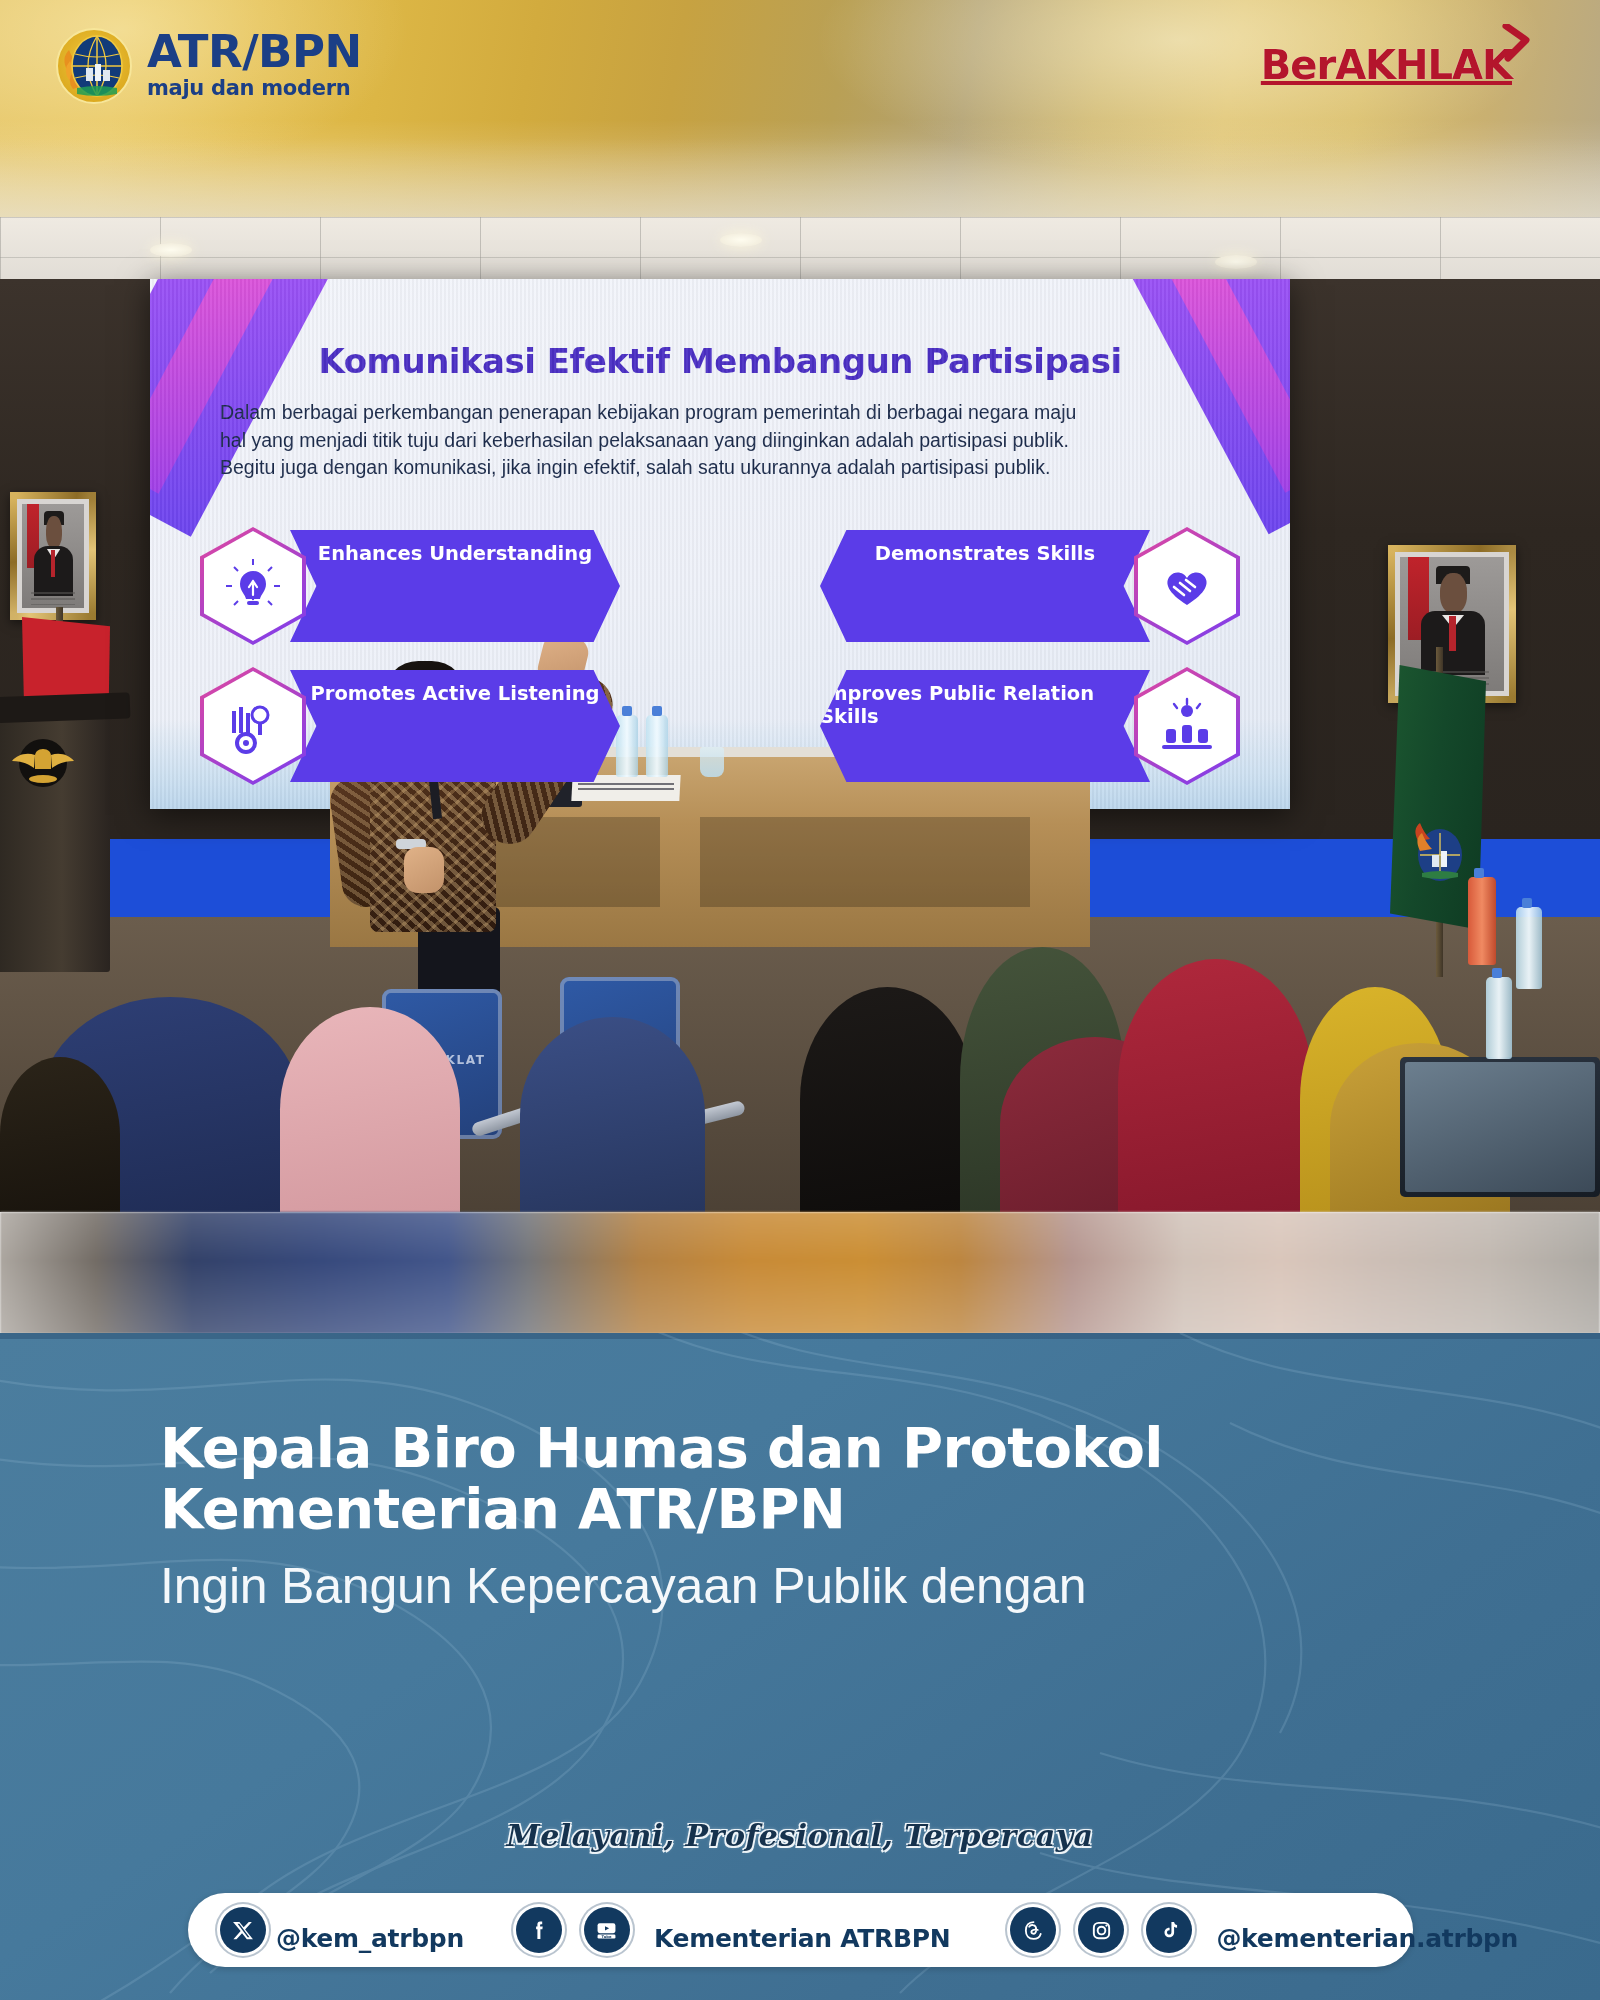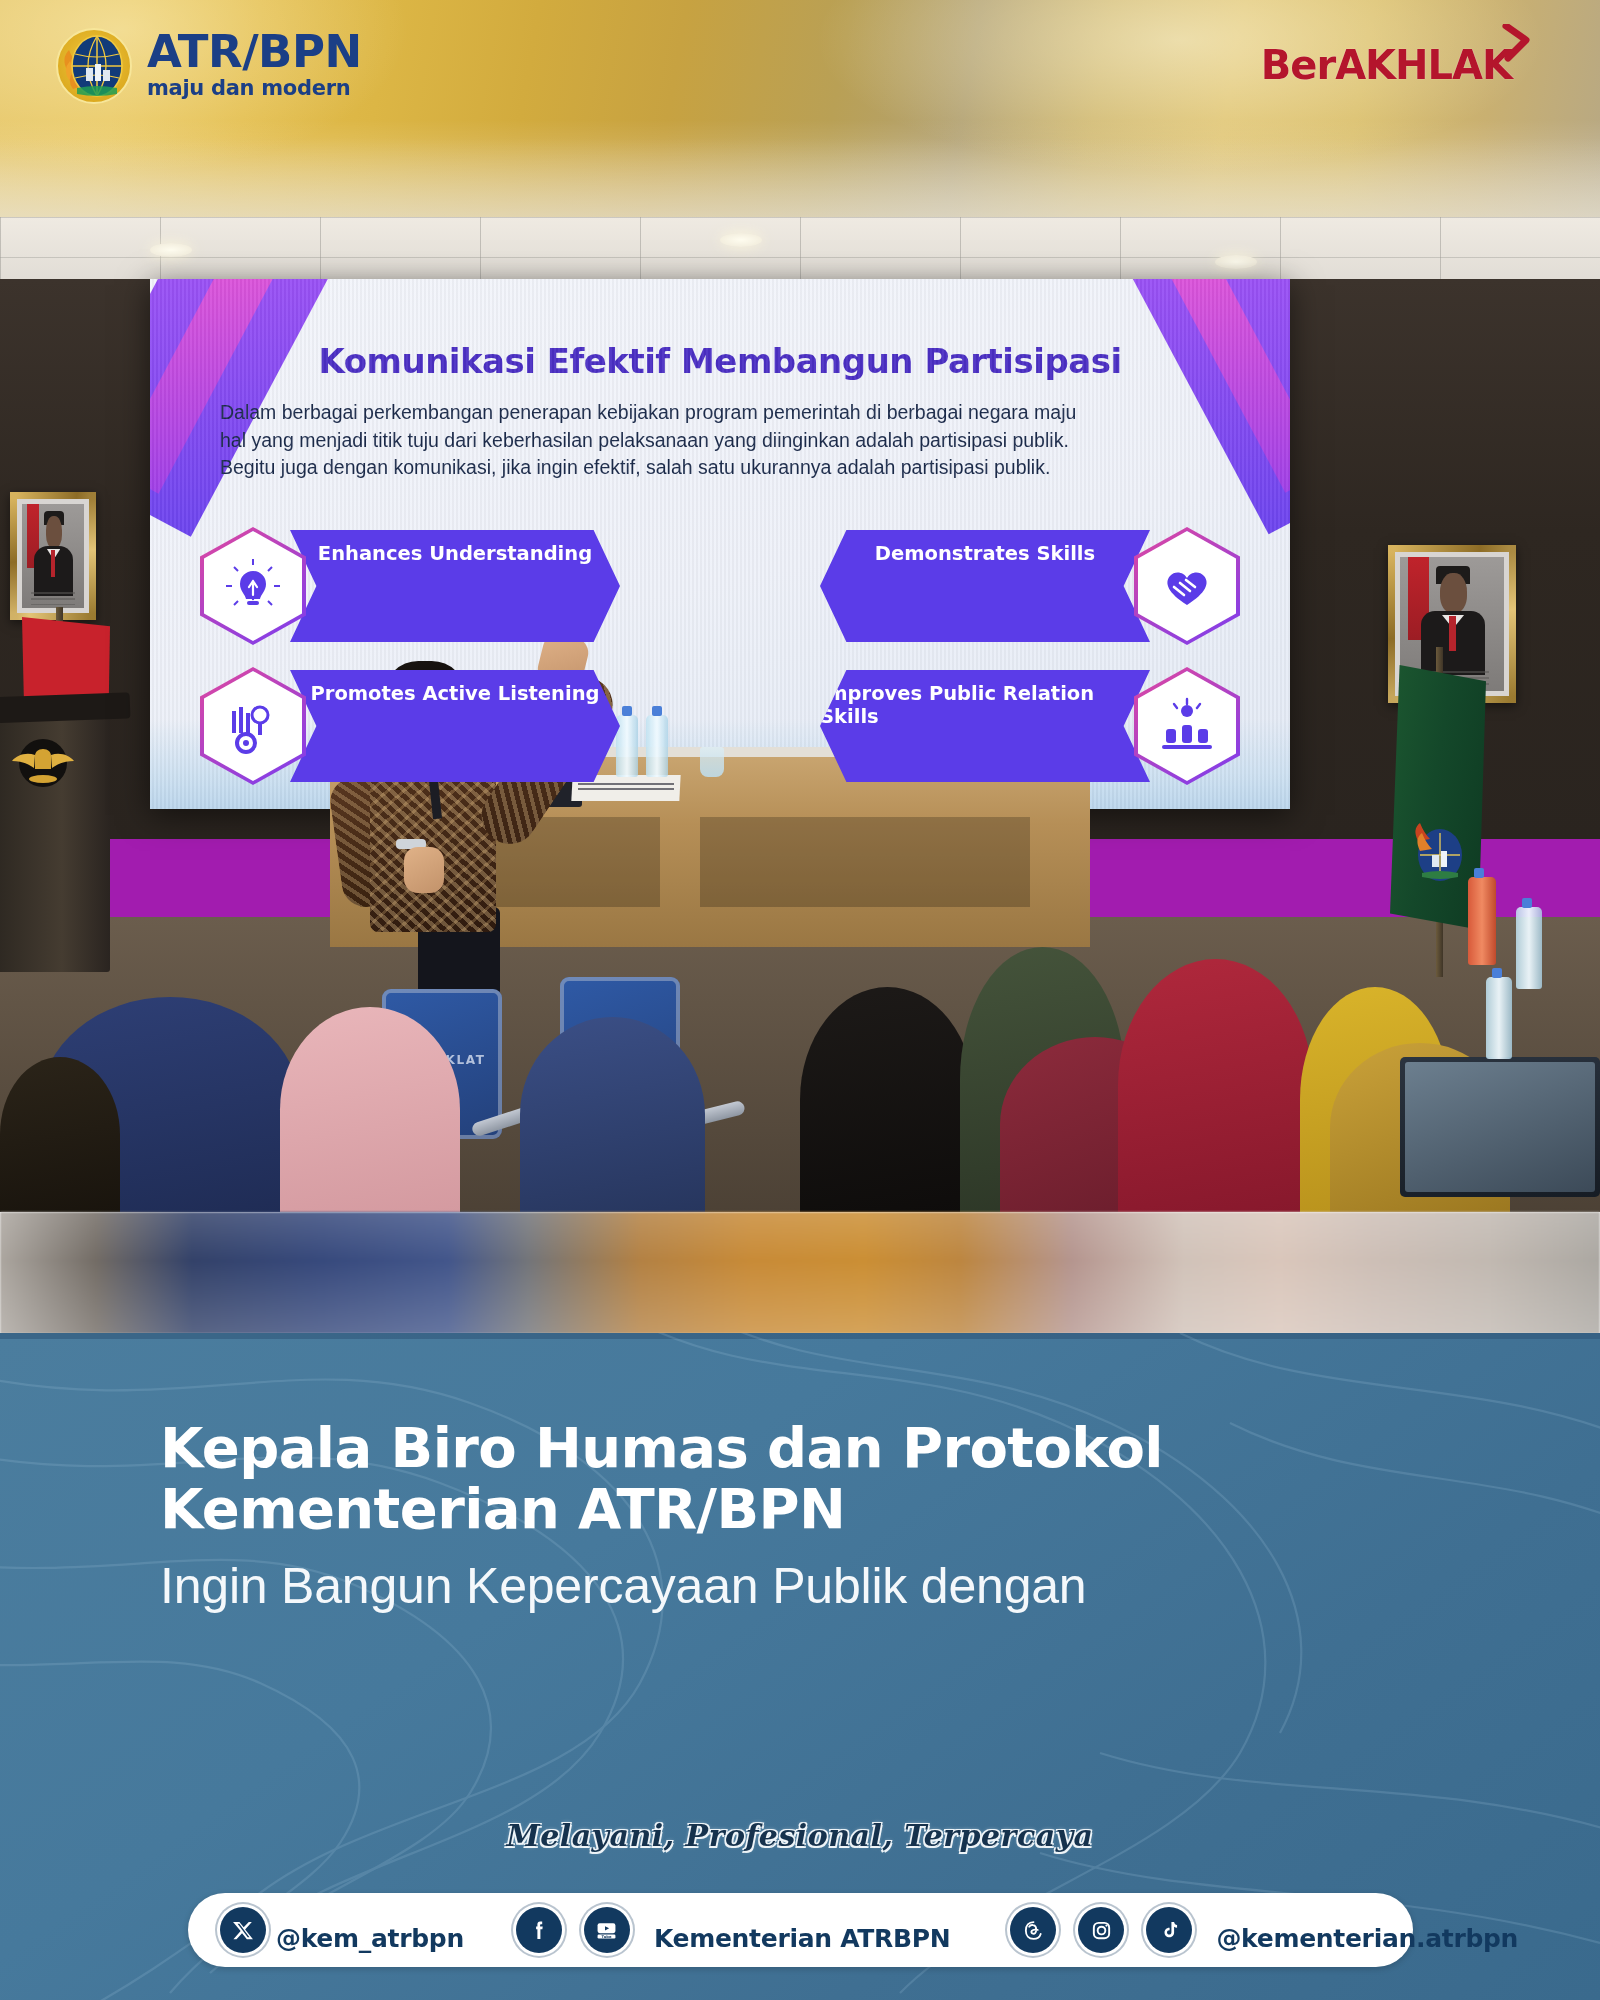--- a/index.html
+++ b/index.html
@@ -46,27 +46,28 @@
     font-size: 21px; font-weight: 700; color: #1b3f86; margin-top: 4px; letter-spacing:-0.3px;
   }
   .berakhlak {
     position: absolute; right: 70px; top: 42px;
     display:flex; align-items:flex-start;
   }
   .berakhlak-text {
     font-family: "DejaVu Sans", sans-serif;
     font-size: 40px; font-weight: 700; color: #b4152c; letter-spacing: -1px;
     text-shadow: 0 0 1px rgba(255,255,255,0.8);
+    text-decoration: underline;
   }
   .berakhlak-swoosh { position:relative; width:30px; height:46px; margin-left:-12px; margin-top:-18px;}
 
   
   .photo {
     position: absolute; left: 0; top: 217px; width: 1600px; height: 995px;
-    overflow: hidden; background: #a21caf;
+    overflow: hidden; background: #1d4ed8;
   }
   .ceiling {
     position:absolute; left:0; top:0; width:1600px; height:78px;
     background: linear-gradient(180deg,#efeae2,#dedad3);
   }
   .ceiling-grid {
     position:absolute; left:0; top:0; width:1600px; height:78px;
     background-image:
       linear-gradient(90deg, rgba(160,158,152,0.55) 1px, transparent 1px),
       linear-gradient(180deg, rgba(160,158,152,0.45) 1px, transparent 1px);

